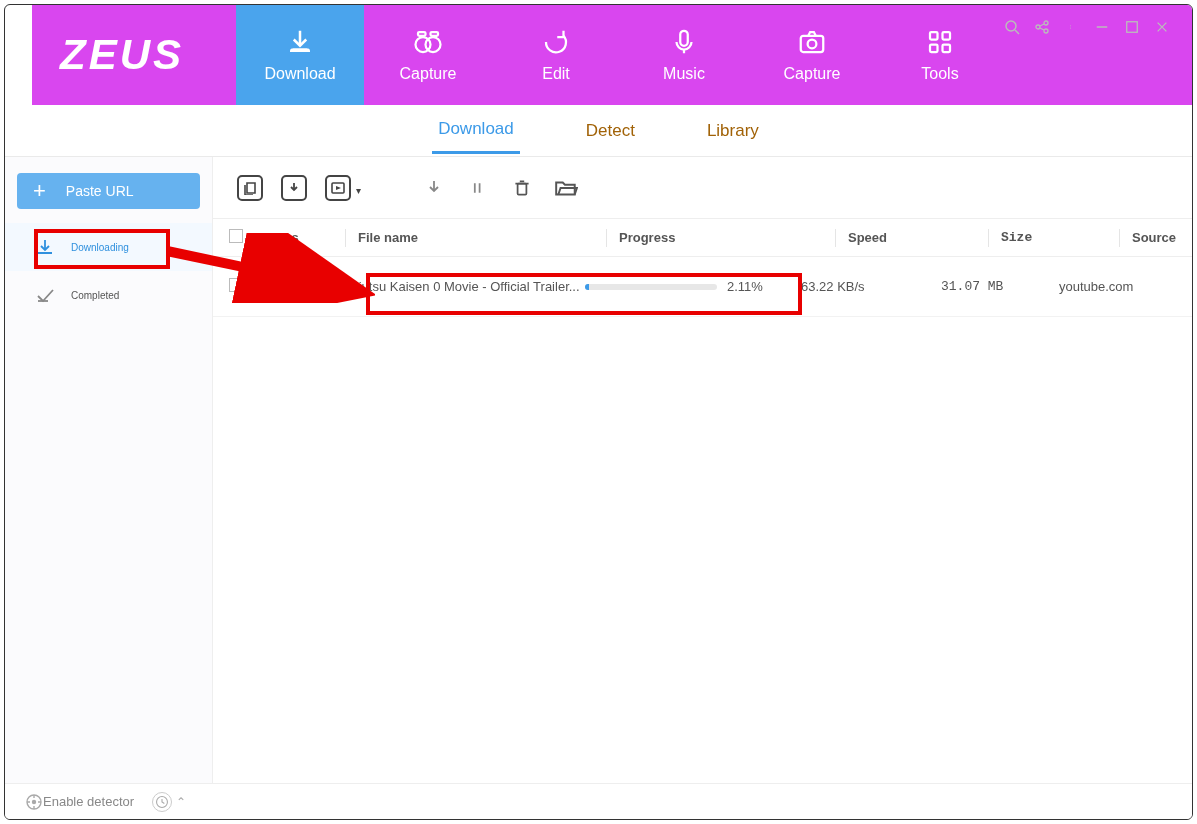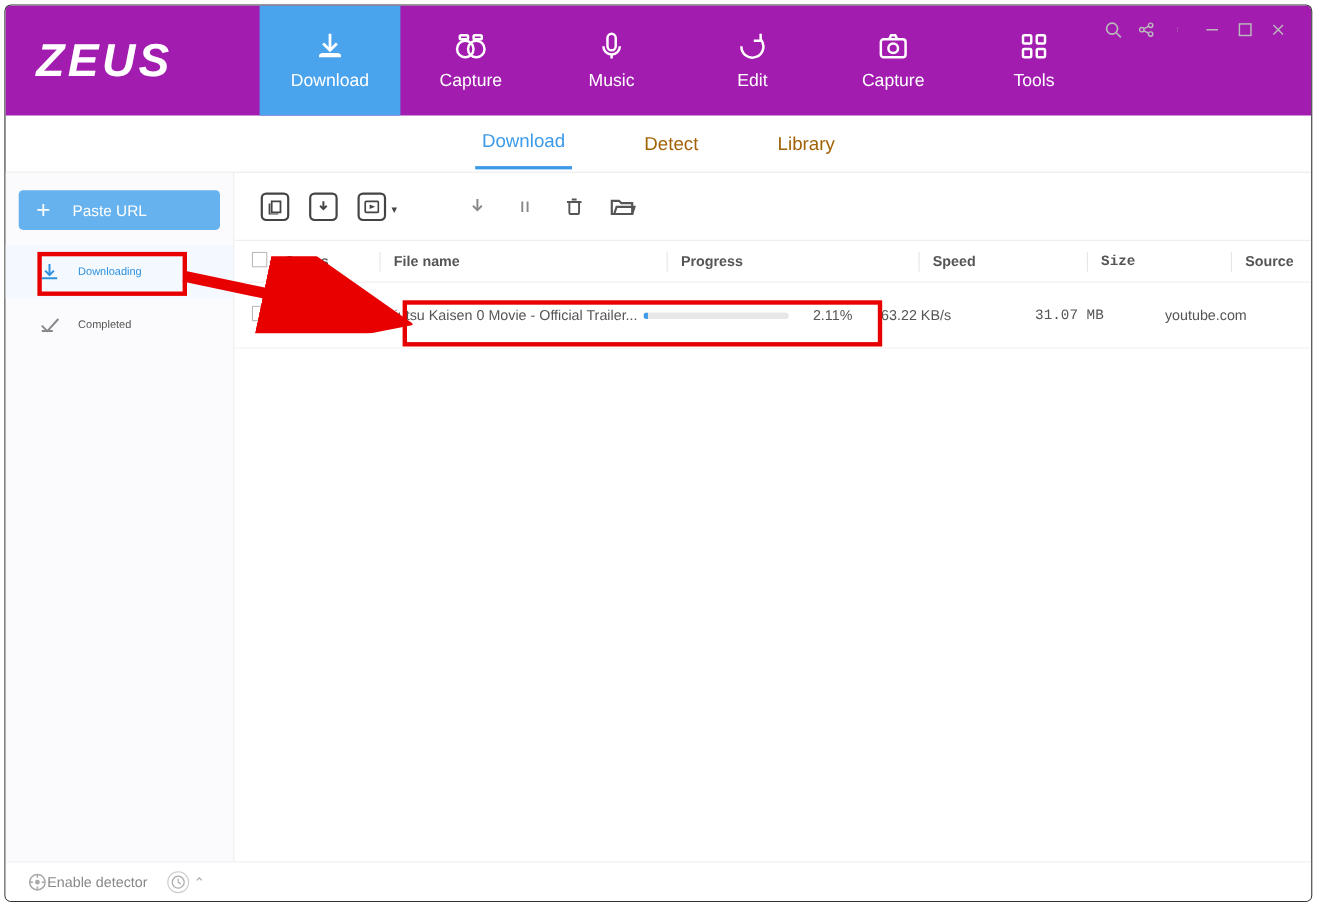--- a/index.html
+++ b/index.html
@@ -1,20 +1,20 @@
 <!DOCTYPE html>
 <html><head>
 <meta charset="utf-8">
 <style>
   * { box-sizing: border-box; margin: 0; padding: 0; font-family: Arial, Helvetica, sans-serif; }
   body { width: 1197px; height: 824px; background: #fff; position: relative; overflow: hidden; }
   .window { position: absolute; inset: 4px; border: 1px solid #333; border-radius: 6px; overflow: hidden; background: #fff; }
 
   
-  .topbar { background: #a21caf; height: 100px; display: flex; align-items: stretch; color: #fff; }
+  .topbar { background: #d946ef; height: 100px; display: flex; align-items: stretch; color: #fff; margin-left: 27px; }
   .logo { width: 268px; display: flex; align-items: center; padding-left: 28px; font-size: 42px; font-weight: 900; letter-spacing: 3px; font-style: italic; font-family: Impact, 'Arial Black', sans-serif; }
   .nav-items { display: flex; }
   .nav-item { width: 128px; display: flex; flex-direction: column; align-items: center; justify-content: center; gap: 8px; color: #fff; font-size: 16px; cursor: pointer; }
   .nav-item.active { background: #4aa4ed; }
   .nav-icon { width: 30px; height: 30px; display: flex; align-items: center; justify-content: center; }
   .window-controls { margin-left: auto; display: flex; gap: 14px; align-items: flex-start; padding: 14px 22px 0 0; color: #bbb; }
   .win-ctrl { width: 16px; height: 16px; cursor: pointer; display:flex; align-items:center; justify-content:center; }
 
   
   .subnav { height: 52px; border-bottom: 1px solid #eaeaea; display: flex; align-items: center; justify-content: center; gap: 60px; }
@@ -43,21 +43,21 @@
   .col-name { width: 248px; }
   .col-progress { width: 216px; }
   .col-speed { width: 140px; }
   .col-size { width: 118px; font-family: Liberation Mono, monospace; }
   .col-source { flex:1; }
   .vsep { border-left: 1px solid #e5e5e5; height: 18px; margin-right:12px; }
 
   
   .trow { height: 60px; display:flex; align-items:center; font-size:13px; color:#555; border-bottom:1px solid #f2f2f2; }
   .chk { width:14px; height:14px; border:1px solid #bbb; background:#fff; display:inline-block; }
-  .progress-wrap { display:flex; align-items:center; gap:22px; }
+  .progress-wrap { display:flex; align-items:center; gap:10px; }
   .progress-bar { width:132px; height:6px; background:#e7e7e7; border-radius:3px; position:relative; overflow:hidden; }
   .progress-fill { position:absolute; left:0; top:0; bottom:0; width:3%; background:#3c9ae8; }
 
   
   .status-bar { position:absolute; bottom:0; left:0; right:0; height:36px; border-top:1px solid #eee; display:flex; align-items:center; padding-left:20px; font-size:13px; color:#888; background:#fff; }
   .status-ic { width:18px; height:18px; display:flex; align-items:center; justify-content:center; }
 
   
   .anno { position:absolute; border:4px solid #e80000; pointer-events:none; }
   .anno-side { left:29px; top:224px; width:136px; height:40px; }
@@ -90,35 +90,35 @@
               <circle cx="16" cy="14" r="6"></circle>
               <rect x="4" y="4" width="6" height="3" rx="1"></rect>
               <rect x="14" y="4" width="6" height="3" rx="1"></rect>
             </svg>
         </span>
         <span>Capture</span>
       </div>
       <div class="nav-item">
         <span class="nav-icon">
           <svg viewBox="0 0 24 24" width="30" height="30" fill="none" stroke="#fff" stroke-width="1.8">
+              <path d="M4 12a8 8 0 1014-5"></path>
+              <path d="M18 3v5h-5"></path>
+            </svg>
+        </span>
+        <span>Edit</span>
+      </div>
+      <div class="nav-item">
+        <span class="nav-icon">
+          <svg viewBox="0 0 24 24" width="30" height="30" fill="none" stroke="#fff" stroke-width="1.8">
               <rect x="9" y="3" width="6" height="12" rx="3"></rect>
               <path d="M6 12a6 6 0 0012 0"></path>
               <path d="M12 18v3"></path>
             </svg>
         </span>
         <span>Music</span>
-      </div>
-      <div class="nav-item">
-        <span class="nav-icon">
-          <svg viewBox="0 0 24 24" width="30" height="30" fill="none" stroke="#fff" stroke-width="1.8">
-              <path d="M4 12a8 8 0 1014-5"></path>
-              <path d="M18 3v5h-5"></path>
-            </svg>
-        </span>
-        <span>Edit</span>
       </div>
       <div class="nav-item">
         <span class="nav-icon">
           <svg viewBox="0 0 24 24" width="30" height="30" fill="none" stroke="#fff" stroke-width="1.8">
               <rect x="3" y="7" width="18" height="13" rx="2"></rect>
               <circle cx="12" cy="13.5" r="3.5"></circle>
               <path d="M9 7l1.5-3h3L15 7"></path>
             </svg>
         </span>
         <span>Capture</span>

